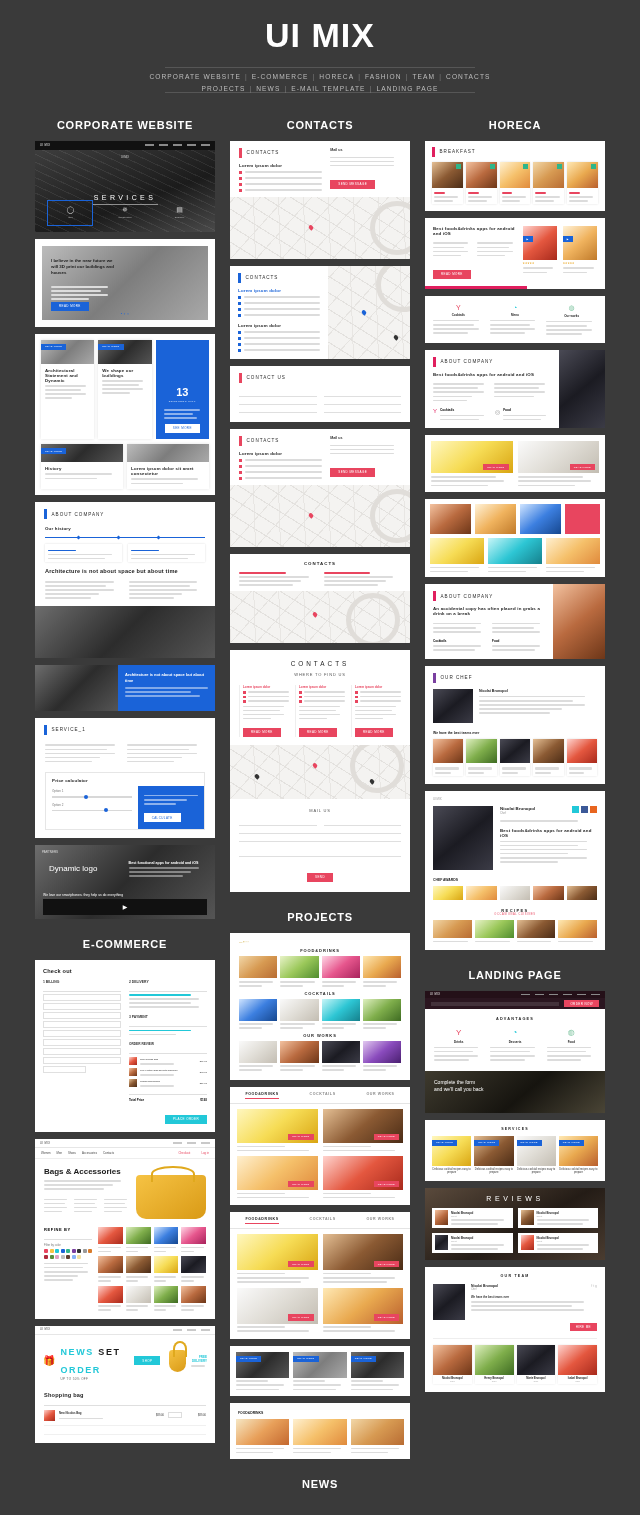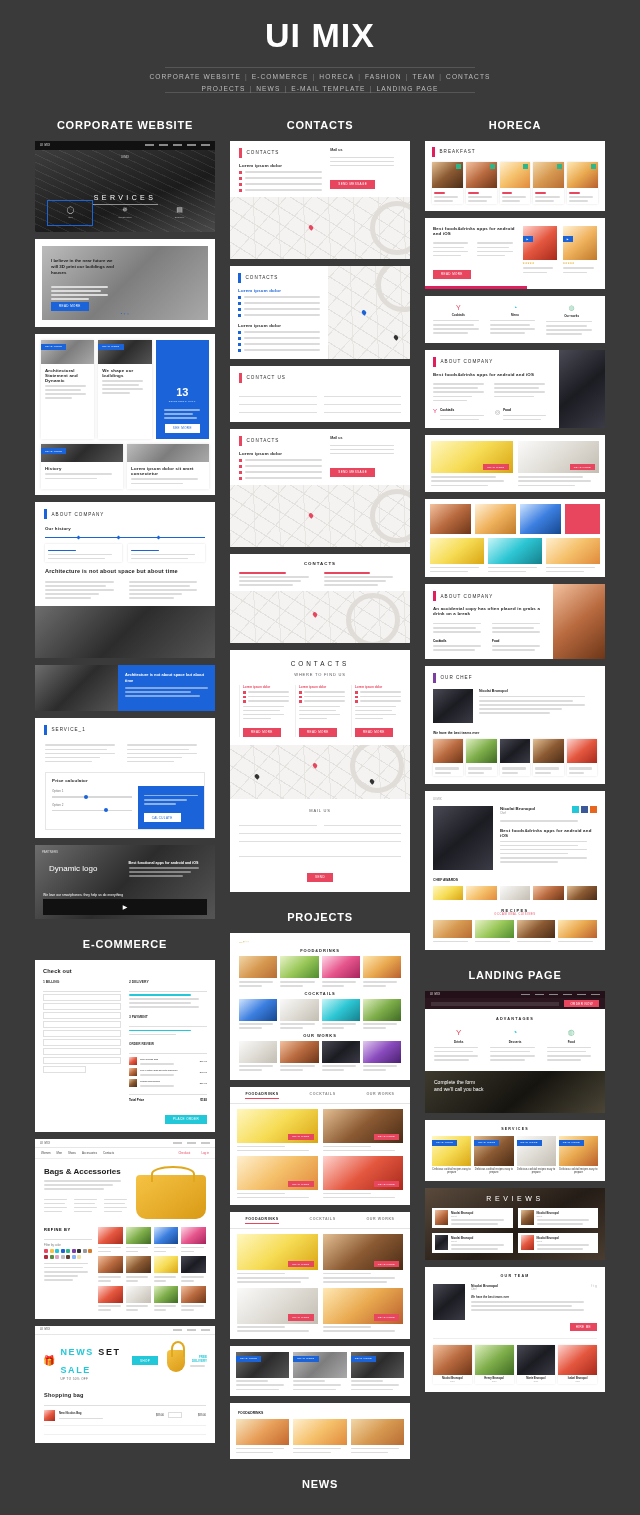--- a/index.html
+++ b/index.html
@@ -770,21 +770,21 @@
             <i></i>
             <i></i>
           </span>
       </div>
       <div class="sale-band">
         <span style="color:#e8455f;font-size:10px">🎁</span>
         <div>
           <div>
             <span class="sale-big" style="color:#22c8d8">NEWS</span>
             <span class="sale-big">SET</span>
-            <span class="sale-big" style="color:#22c8d8">SALE</span>
+            <span class="sale-big" style="color:#22c8d8">ORDER</span>
           </div>
           <div class="sale-sm">UP TO 50% OFF</div>
         </div>
         <span class="btn cyan">SHOP</span>
         <div class="bag-yellow" style="width:26px;height:22px;margin-left:4px"></div>
         <div style="margin-left:auto;text-align:right">
           <div style="font-size:3px;color:#22c8d8;font-weight:bold">FREE DELIVERY</div>
           <div class="line w90"></div>
         </div>
       </div>

